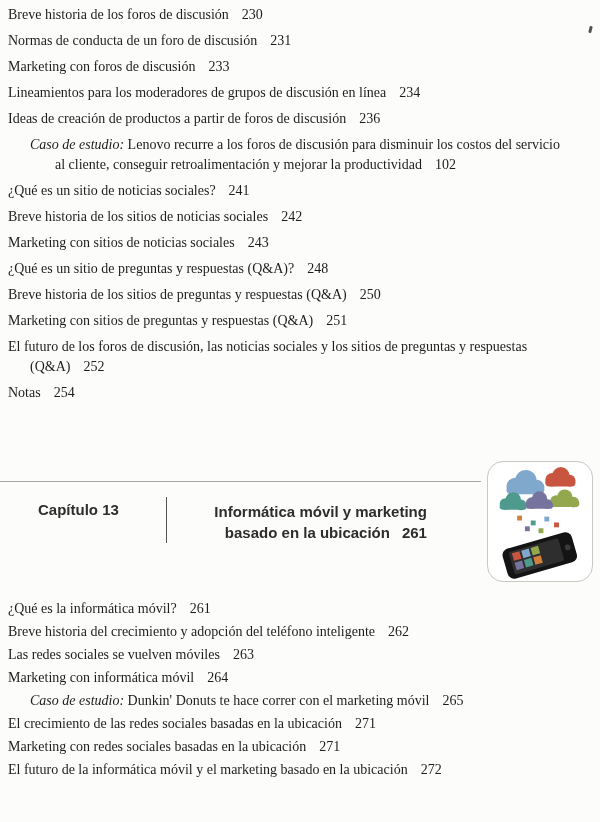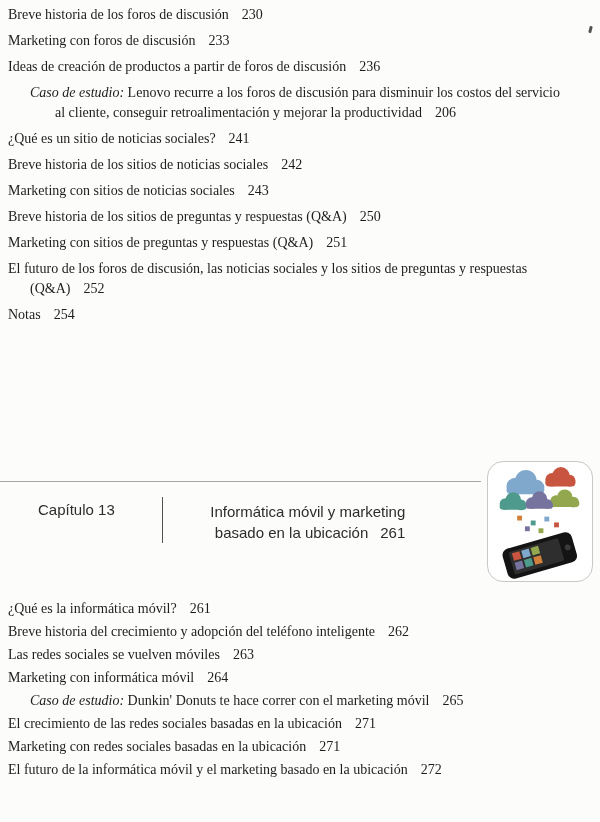--- a/index.html
+++ b/index.html
@@ -37,21 +37,21 @@
   .divider {
     position: absolute; left: 0; top: 481px;
     width: 481px; height: 1px; background: #a8a8a6;
   }
 
   
   .chapter-heading {
     position: absolute; left: 38px; top: 497px;
     display: flex; align-items: stretch;
     font-family: "Liberation Sans", sans-serif;
-    font-weight: normal; font-size: 15px; color: #2e2d2b; gap: 36px;
+    font-weight: bold; font-size: 15px; color: #2e2d2b; gap: 36px;
   }
   .chapter-label { padding-top: 4px; white-space: nowrap; }
   .chapter-sep { width: 1.5px; background: #55534f; margin: 0 11px; }
   .chapter-title { line-height: 21px; padding-top: 4px; text-align: right; }
   .chapter-page { padding-left: 12px; }
 
   
   .figure {
     position: absolute; left: 487px; top: 461px;
     width: 106px; height: 121px;
@@ -67,26 +67,29 @@
     position: absolute; left: 589px; top: 26px;
     width: 2.5px; height: 7px; background: #55534f;
     border-radius: 1px; transform: rotate(14deg);
   }
 </style>
 </head>
 <body>
 
 <div class="toc" id="toc-list-1">
     <div class="toc-entry"><span>Breve historia de los foros de discusión</span><span class="entry-page">230</span></div>
+    <div class="toc-entry"><span>Normas de conducta de un foro de discusión</span><span class="entry-page">231</span></div>
     <div class="toc-entry"><span>Marketing con foros de discusión</span><span class="entry-page">233</span></div>
+    <div class="toc-entry"><span>Lineamientos para los moderadores de grupos de discusión en línea</span><span class="entry-page">234</span></div>
     <div class="toc-entry"><span>Ideas de creación de productos a partir de foros de discusión</span><span class="entry-page">236</span></div>
-    <div class="toc-entry case-study"><span class="case-prefix">Caso de estudio: </span><span>Lenovo recurre a los foros de discusión para disminuir los costos del servicio al cliente, conseguir retroalimentación y mejorar la productividad</span><span class="entry-page">206</span></div>
+    <div class="toc-entry case-study"><span class="case-prefix">Caso de estudio: </span><span>Lenovo recurre a los foros de discusión para disminuir los costos del servicio al cliente, conseguir retroalimentación y mejorar la productividad</span><span class="entry-page">102</span></div>
     <div class="toc-entry"><span>¿Qué es un sitio de noticias sociales?</span><span class="entry-page">241</span></div>
     <div class="toc-entry"><span>Breve historia de los sitios de noticias sociales</span><span class="entry-page">242</span></div>
     <div class="toc-entry"><span>Marketing con sitios de noticias sociales</span><span class="entry-page">243</span></div>
+    <div class="toc-entry"><span>¿Qué es un sitio de preguntas y respuestas (Q&amp;A)?</span><span class="entry-page">248</span></div>
     <div class="toc-entry"><span>Breve historia de los sitios de preguntas y respuestas (Q&amp;A)</span><span class="entry-page">250</span></div>
     <div class="toc-entry"><span>Marketing con sitios de preguntas y respuestas (Q&amp;A)</span><span class="entry-page">251</span></div>
     <div class="toc-entry"><span>El futuro de los foros de discusión, las noticias sociales y los sitios de preguntas y respuestas (Q&amp;A)</span><span class="entry-page">252</span></div>
     <div class="toc-entry"><span>Notas</span><span class="entry-page">254</span></div>
   </div>
 
 <div class="divider"></div>
 
 <div class="chapter-heading">
   <span class="chapter-label">Capítulo 13</span>

